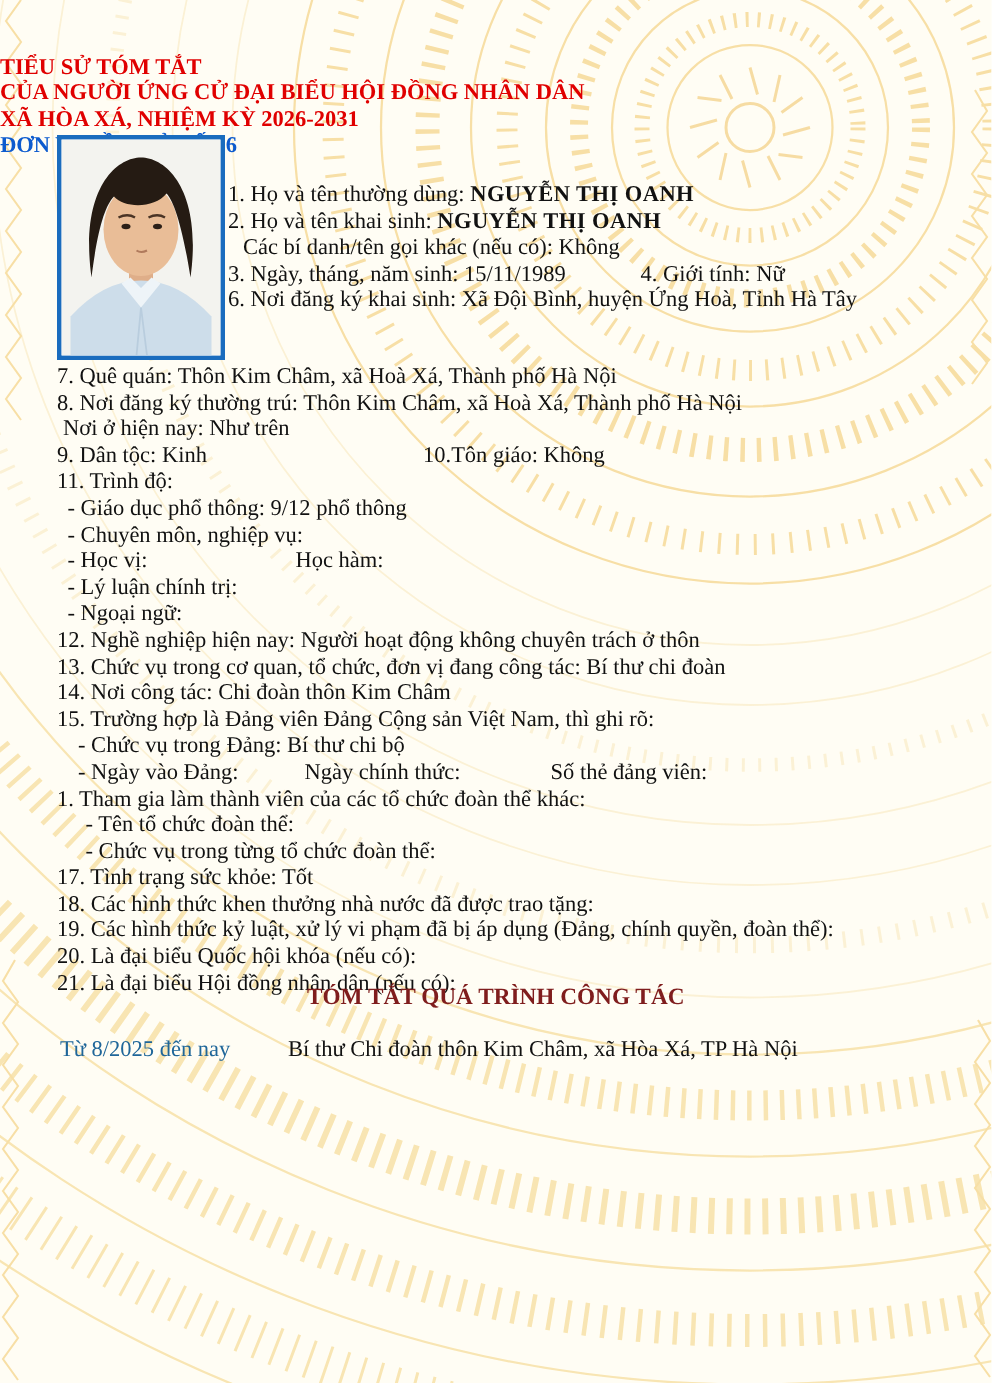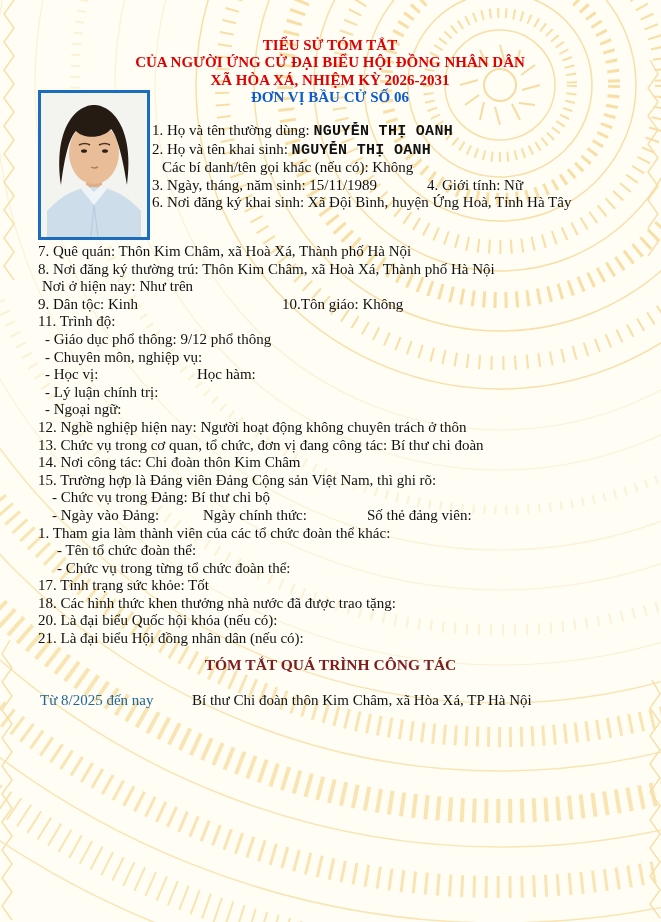--- a/index.html
+++ b/index.html
@@ -6,34 +6,34 @@
   .page{
     position:relative;
     width:661px;height:922px;
     background:#fffdf4;
     overflow:hidden;
     font-family:"Liberation Serif", serif;
     font-size:15px;
     color:#111;
   }
   .watermark{position:absolute;left:0;top:0;width:661px;height:922px;pointer-events:none;}
-  .header{position:absolute;left:0;right:1px;top:37px;text-align:center;font-weight:bold;line-height:17.4px;}
+  .header{position:absolute;left:0;right:1px;top:37px;text-align:left;font-weight:bold;line-height:17.4px;}
   .h-red{color:#e00000;}
   .h-blue{color:#0d5bce;}
   .photo-frame{
     position:absolute;left:38px;top:90px;
     width:106px;height:144px;
     border:3px solid #1a6cbe;
     background:#ffffff;
   }
   .photo-frame svg{display:block;width:106px;height:144px;}
   .top-block{position:absolute;left:152px;top:122px;width:492px;line-height:17.6px;}
   .main-block{position:absolute;left:38px;top:243px;width:601px;line-height:17.6px;}
   .line{white-space:pre-wrap;}
-  .name{font-weight:bold;letter-spacing:.3px;font-family:Liberation Mono, monospace;}
+  .name{font-weight:bold;letter-spacing:.3px;}
   .ind-a{padding-left:10px;}
   .ind-b{padding-left:7px;font-family:Liberation Serif, serif;}
   .ind-c{padding-left:14px;}
   .ind-d{padding-left:19px;}
   .ind-e{padding-left:4px;}
   .col-f3{display:inline-block;width:275px;}
   .col-f9{display:inline-block;width:244px;}
   .col-hv{display:inline-block;width:152px;}
   .col-p1{display:inline-block;width:151px;}
   .col-p2{display:inline-block;width:164px;}
@@ -149,20 +149,21 @@
     <div class="line">13. Chức vụ trong cơ quan, tổ chức, đơn vị đang công tác: Bí thư chi đoàn</div>
     <div class="line">14. Nơi công tác: Chi đoàn thôn Kim Châm</div>
     <div class="line">15. Trường hợp là Đảng viên Đảng Cộng sản Việt Nam, thì ghi rõ:</div>
     <div class="line ind-c">- Chức vụ trong Đảng: Bí thư chi bộ</div>
     <div class="line ind-c"><span class="col-p1">- Ngày vào Đảng:</span><span class="col-p2">Ngày chính thức:</span><span>Số thẻ đảng viên:</span></div>
     <div class="line">1. Tham gia làm thành viên của các tổ chức đoàn thể khác:</div>
     <div class="line ind-d">- Tên tổ chức đoàn thể:</div>
     <div class="line ind-d">- Chức vụ trong từng tổ chức đoàn thể:</div>
     <div class="line">17. Tình trạng sức khỏe: Tốt</div>
     <div class="line">18. Các hình thức khen thưởng nhà nước đã được trao tặng:</div>
+    <div class="line">19. Các hình thức kỷ luật, xử lý vi phạm đã bị áp dụng (Đảng, chính quyền, đoàn thể):</div>
     <div class="line">20. Là đại biểu Quốc hội khóa (nếu có):</div>
     <div class="line">21. Là đại biểu Hội đồng nhân dân (nếu có):</div>
   </div>
 
   <div class="section-title">TÓM TẮT QUÁ TRÌNH CÔNG TÁC</div>
   <div class="work-row">
     <span class="work-period">Từ 8/2025 đến nay</span>
     <span class="work-role">Bí thư Chi đoàn thôn Kim Châm, xã Hòa Xá, TP Hà Nội</span>
   </div>
 

